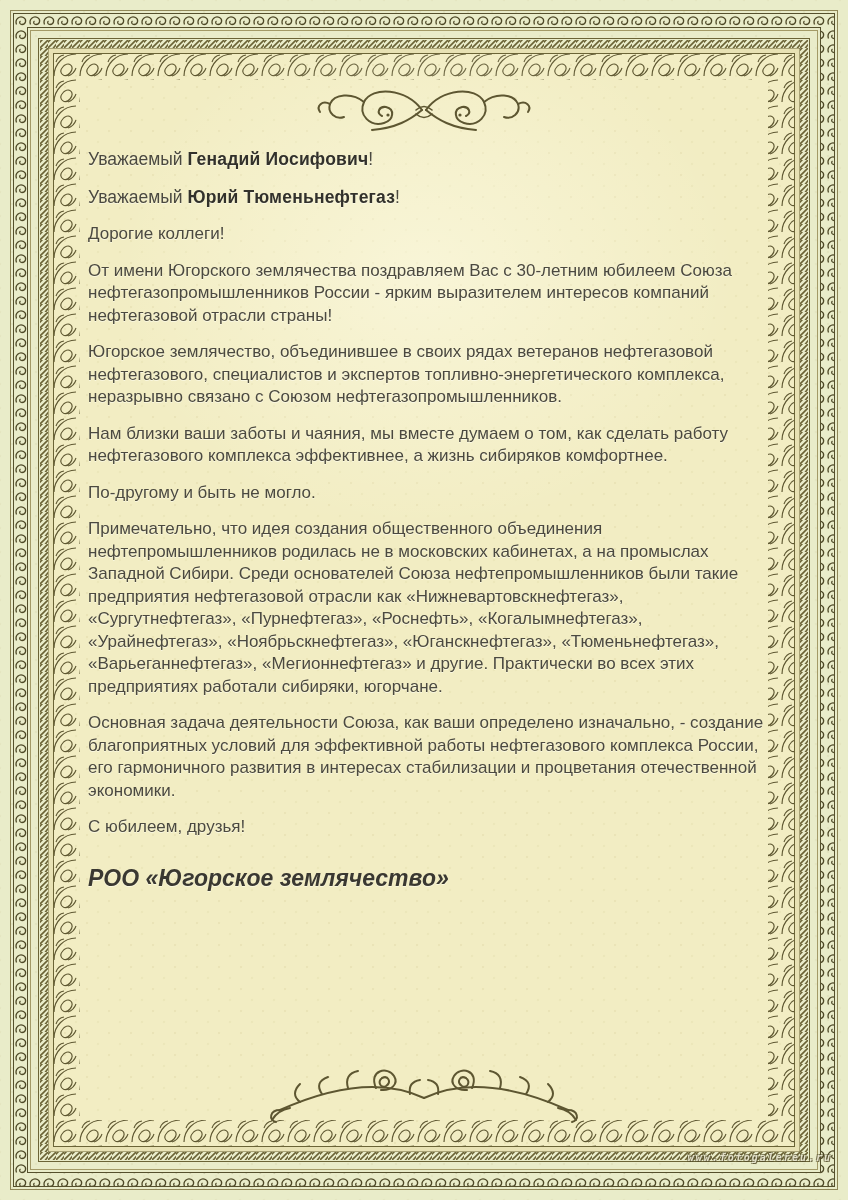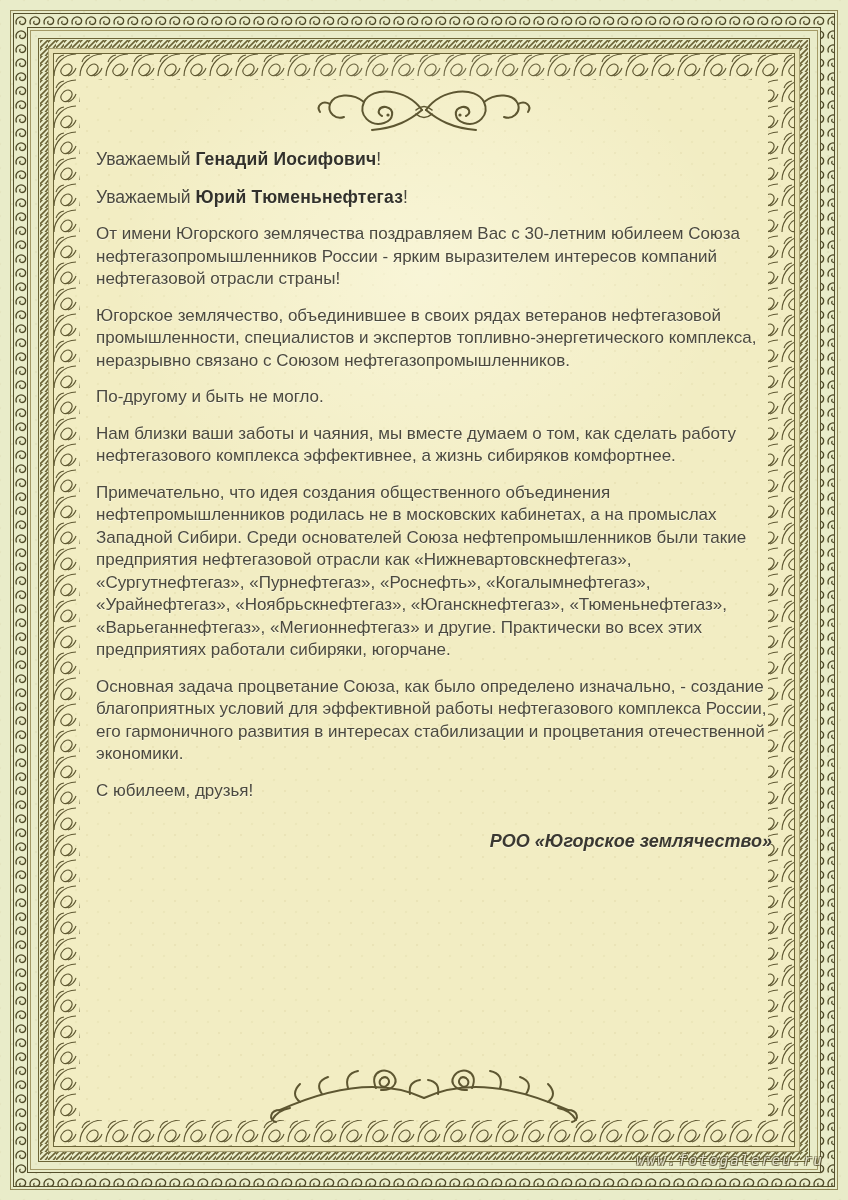--- a/index.html
+++ b/index.html
@@ -25,31 +25,31 @@
     pointer-events:none;
   }
   .flourish-top,.flourish-bottom{position:absolute;z-index:3;}
   .flourish-top{left:314px;top:84px;}
   .flourish-bottom{left:262px;top:1062px;}
   .content{
     position:absolute;left:84px;top:148px;width:688px;z-index:4;
     color:#4b493f;font-size:17px;line-height:22.5px;
     text-shadow:0 1px 0 rgba(255,255,246,0.55);
   }
-  .content p{margin:0 0 14px 12px;}
+  .content p{margin:0 0 14px 4px;}
   .salutation{font-size:17.5px;margin-bottom:15px !important;}
   .salutation b{color:#32312b;letter-spacing:0.2px;}
   .signature{
-    margin-top:28px !important;text-align:right;
-    font-weight:bold;font-style:italic;font-size:18px;color:#3a3831;
+    margin-top:28px !important;
+    font-weight:bold;font-style:italic;font-size:23px;color:#3a3831;
   }
   .watermark{
-    position:absolute;right:24px;top:1152px;z-index:5;
+    position:absolute;right:16px;top:1152px;z-index:5;
     font-family:"DejaVu Sans Mono",monospace;
-    font-size:14px;font-weight:normal;letter-spacing:2px;font-style:italic;
+    font-size:10px;font-weight:bold;letter-spacing:2px;font-style:italic;
     color:rgba(238,235,214,0.92);
     text-shadow:1px 1px 0 rgba(84,78,44,0.8), -1px -1px 0 rgba(84,78,44,0.55),
                 1px -1px 0 rgba(84,78,44,0.55), -1px 1px 0 rgba(84,78,44,0.55);
   }
 </style>
 </head>
 <body>
 
 <div class="page">
 
@@ -127,26 +127,27 @@
       </g>
       <use href="#botHalf" transform="translate(324,0) scale(-1,1)"></use>
     </g>
   </svg>
 
   <div class="content">
     <p class="salutation"><span>Уважаемый </span><b>Генадий Иосифович</b><span>!</span></p>
 
     <p class="salutation"><span>Уважаемый </span><b>Юрий Тюменьнефтегаз</b><span>!</span></p>
 
+    <p class="para">Дорогие коллеги!</p>
 
     <p class="para">От имени Югорского землячества поздравляем Вас с 30-летним юбилеем Союза нефтегазопромышленников России - ярким выразителем интересов компаний нефтегазовой отрасли страны!</p>
-    <p class="para">Югорское землячество, объединившее в своих рядах ветеранов нефтегазовой промышленности, специалистов и экспертов топливно-энергетического комплекса, неразрывно связано с Союзом нефтегазопромышленников.</p>
+    <p class="para">Югорское землячество, объединившее в своих рядах ветеранов нефтегазовой нефтегазового, специалистов и экспертов топливно-энергетического комплекса, неразрывно связано с Союзом нефтегазопромышленников.</p>
+    <p class="para">Нам близки ваши заботы и чаяния, мы вместе думаем о том, как сделать работу нефтегазового комплекса эффективнее, а жизнь сибиряков комфортнее.</p>
     <p class="para">По-другому и быть не могло.</p>
-    <p class="para">Нам близки ваши заботы и чаяния, мы вместе думаем о том, как сделать работу нефтегазового комплекса эффективнее, а жизнь сибиряков комфортнее.</p>
     <p class="para">Примечательно, что идея создания общественного объединения нефтепромышленников родилась не в московских кабинетах, а на промыслах Западной Сибири. Среди основателей Союза нефтепромышленников были такие предприятия нефтегазовой отрасли как «Нижневартовскнефтегаз», «Сургутнефтегаз», «Пурнефтегаз», «Роснефть», «Когалымнефтегаз», «Урайнефтегаз», «Ноябрьскнефтегаз», «Юганскнефтегаз», «Тюменьнефтегаз», «Варьеганнефтегаз», «Мегионнефтегаз» и другие. Практически во всех этих предприятиях работали сибиряки, югорчане.</p>
-    <p class="para">Основная задача процветание Союза, как было определено изначально, - создание благоприятных условий для эффективной работы нефтегазового комплекса России, его гармоничного развития в интересах стабилизации и процветания отечественной экономики.</p>
+    <p class="para">Основная задача деятельности Союза, как ваши определено изначально, - создание благоприятных условий для эффективной работы нефтегазового комплекса России, его гармоничного развития в интересах стабилизации и процветания отечественной экономики.</p>
     <p class="para">С юбилеем, друзья!</p>
 
     <p class="signature">РОО «Югорское землячество»</p>
   </div>
 
   <div class="watermark">www.fotogalereu.ru</div>
 </div>
 
 </body></html>

